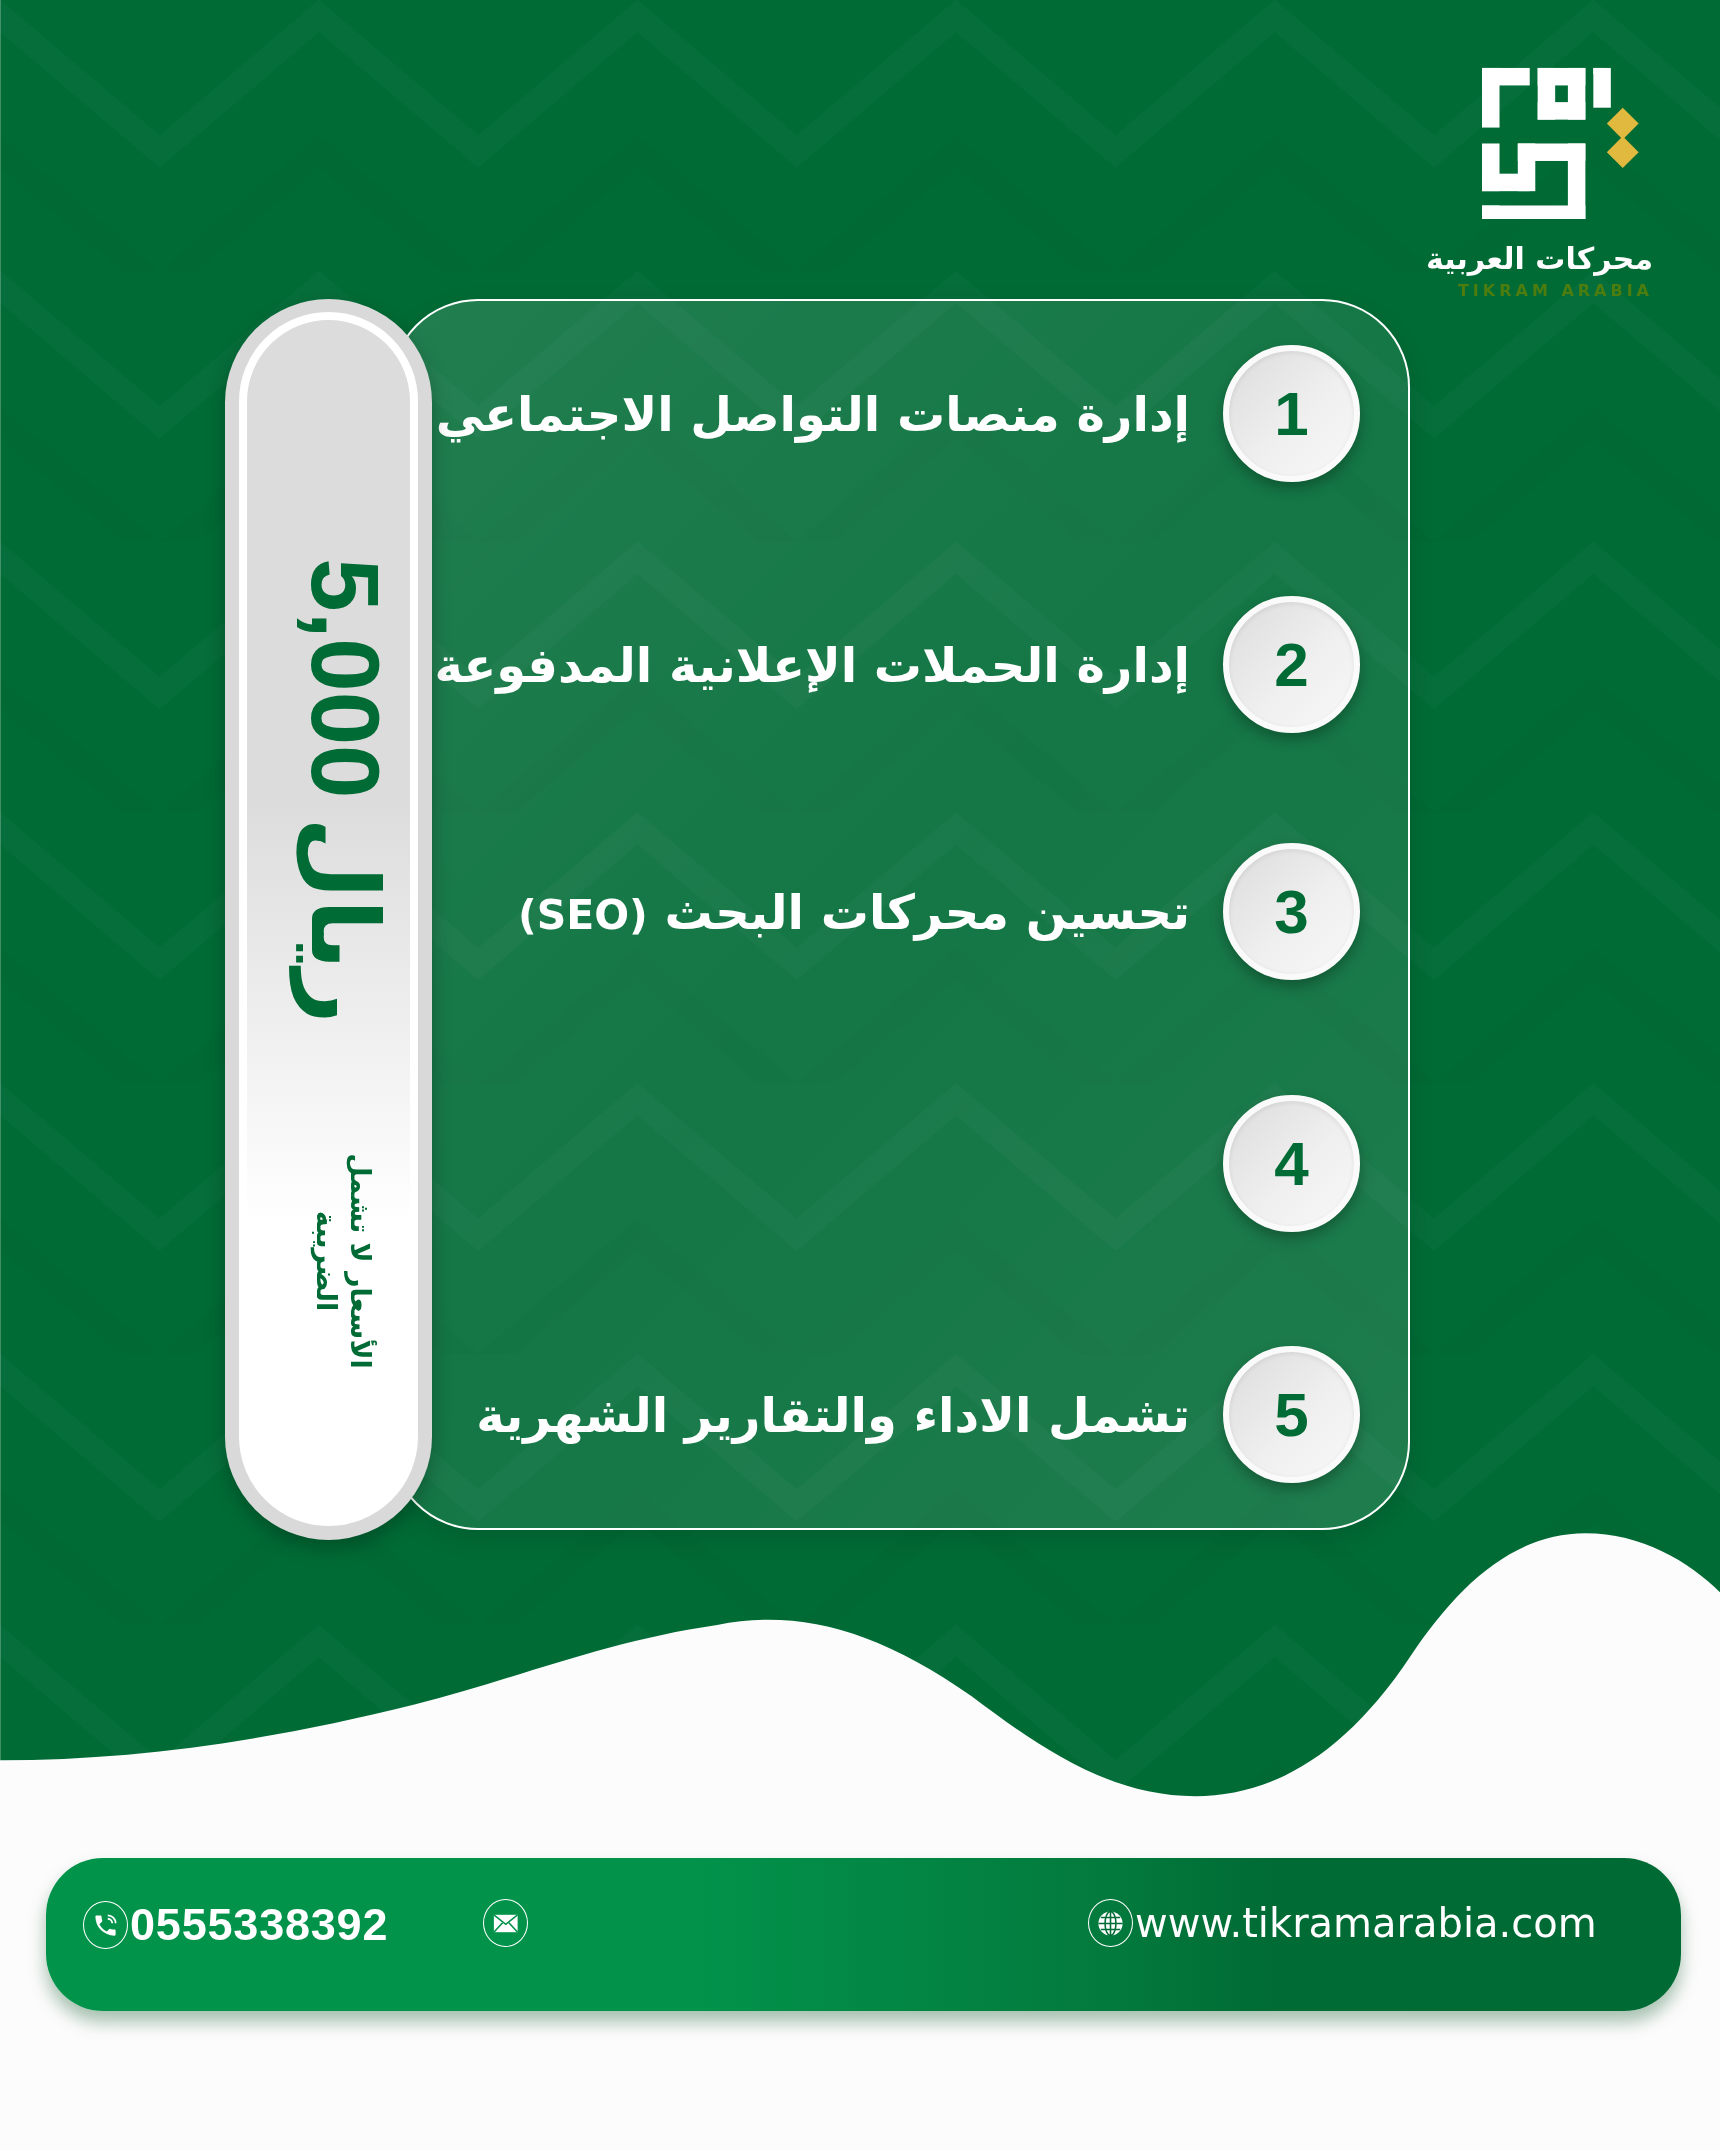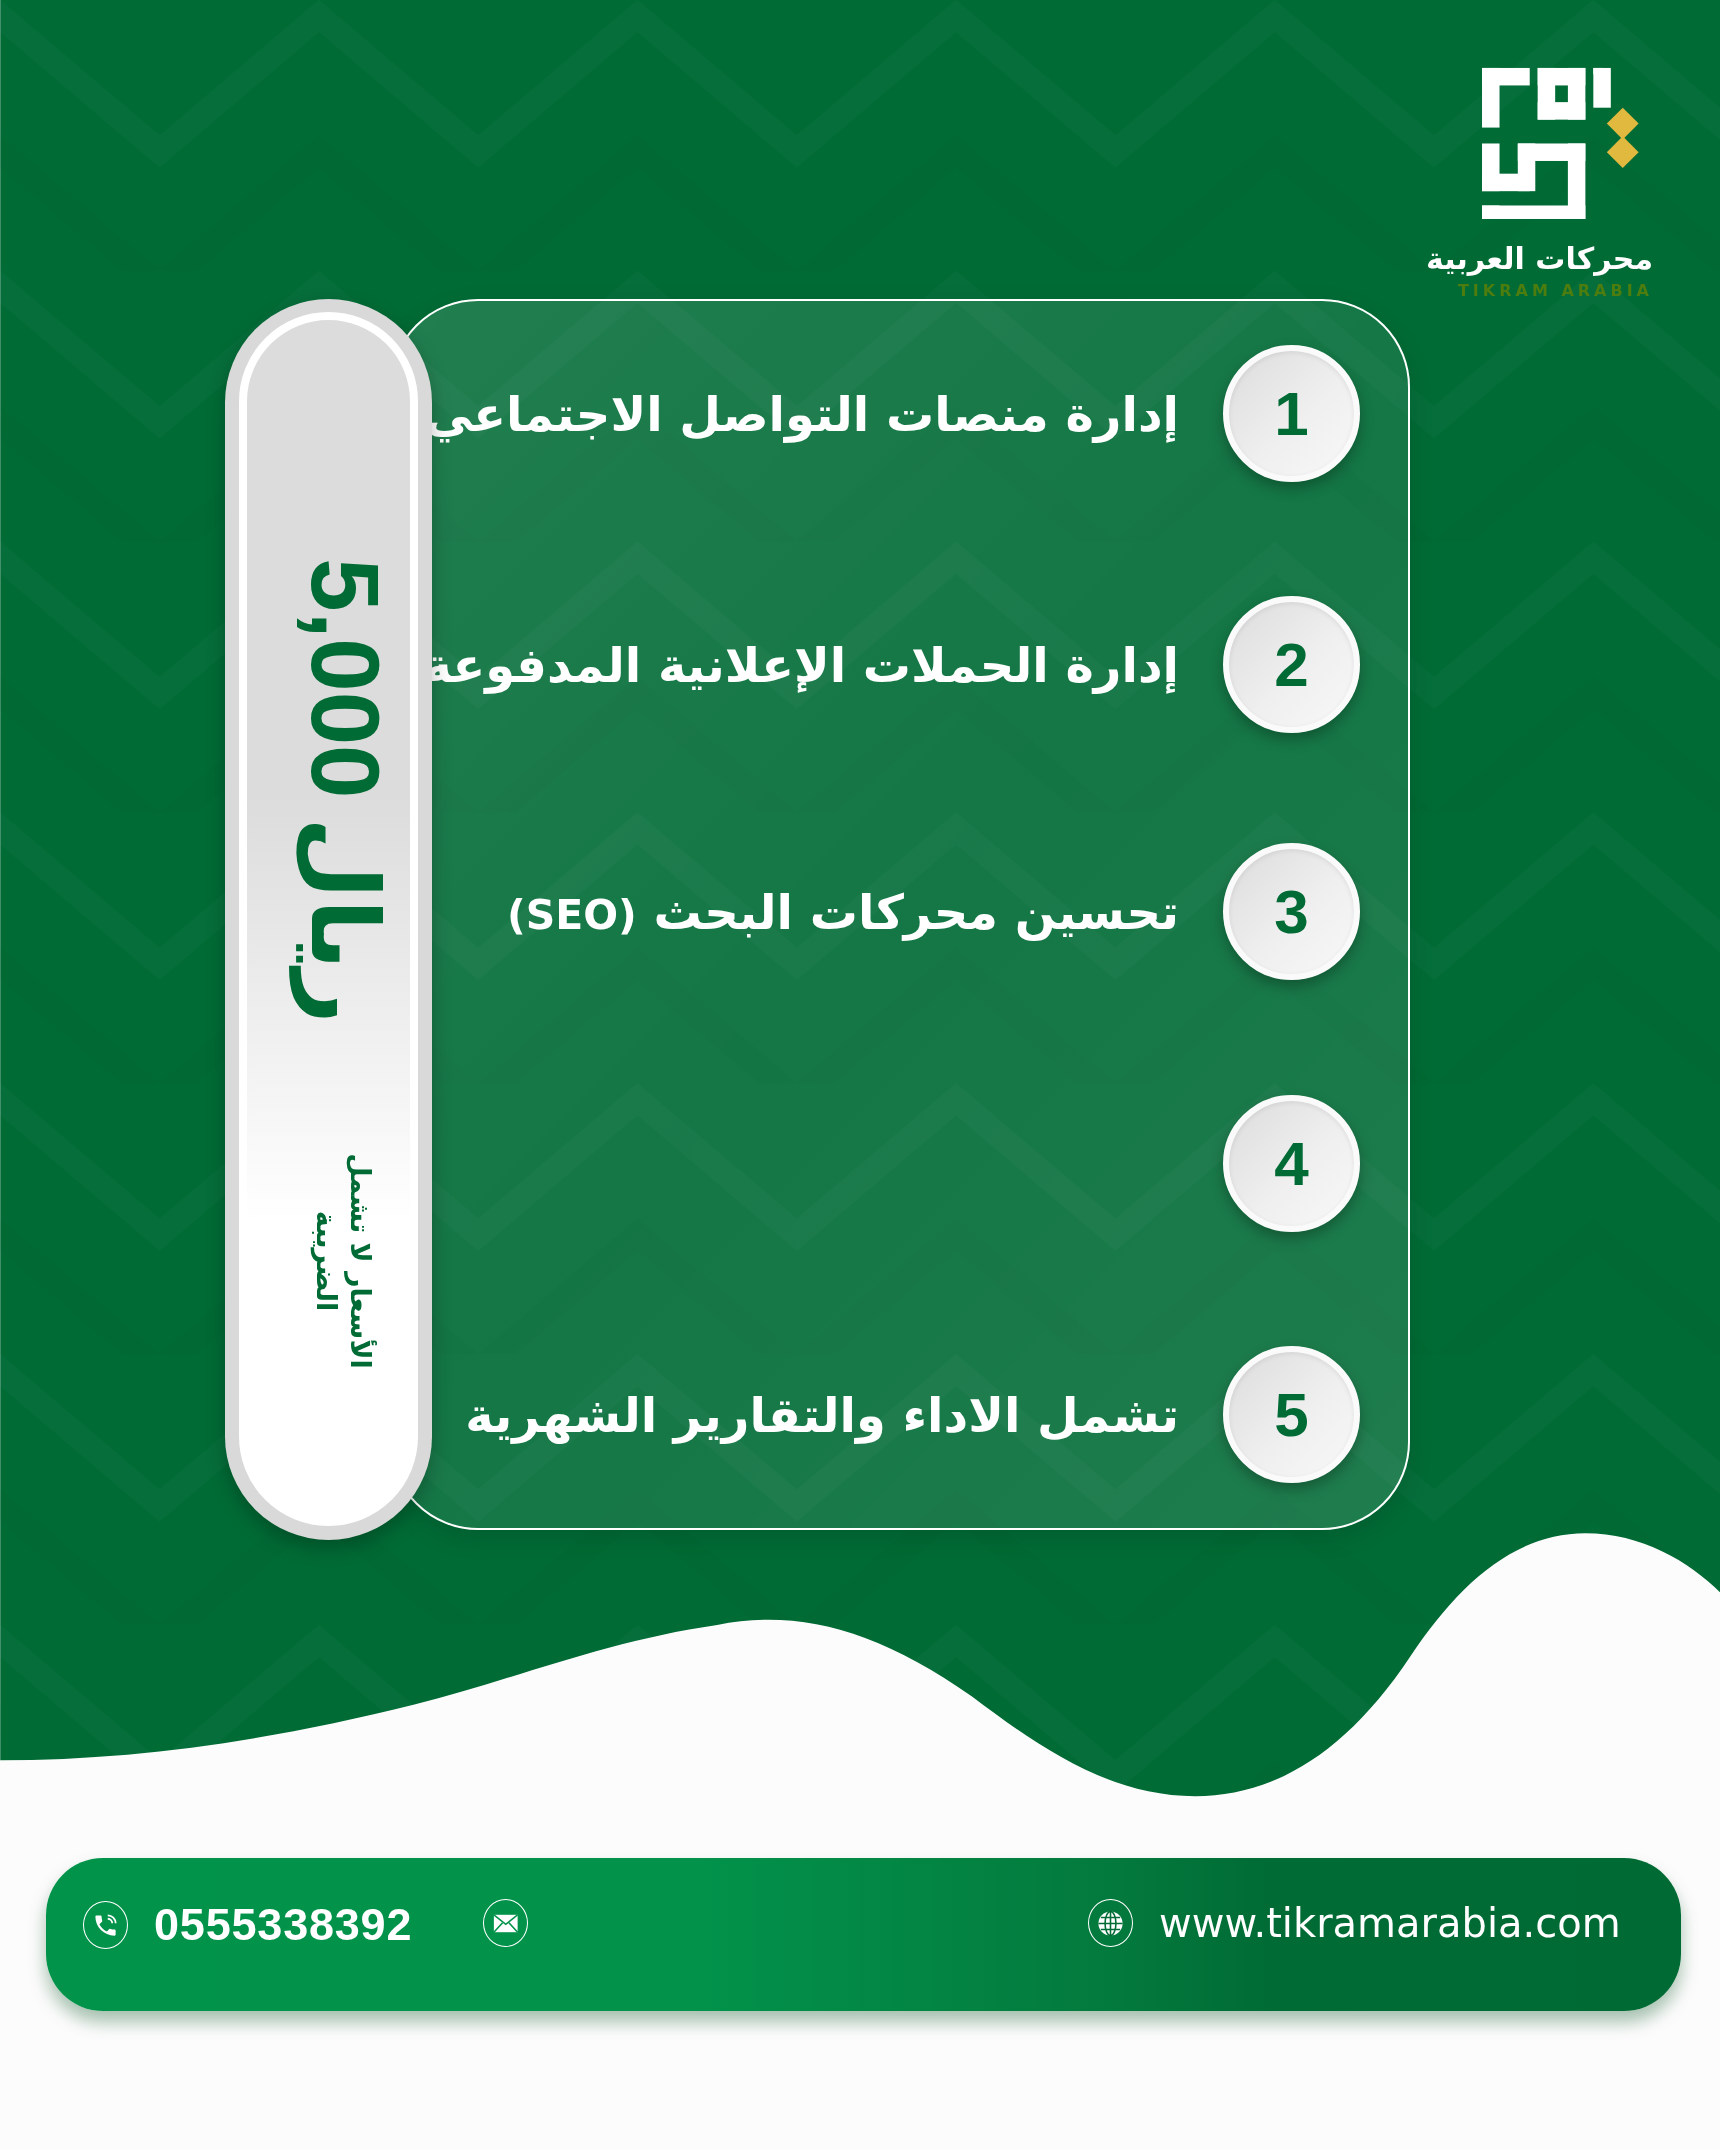--- a/index.html
+++ b/index.html
@@ -46,21 +46,21 @@
       box-shadow: 0 6.4px 14.3px rgba(0,0,0,0.28), inset 0 1.6px 4.8px rgba(0,0,0,0.08);
       display: flex; align-items: center; justify-content: center;
       flex-shrink: 0;
     }
     .badge-num {
       color: #006b35; font-family: "Liberation Sans", sans-serif; font-weight: bold;
       font-size: 62px; line-height: 1;
     }
     .item-label {
       color: #ffffff; font-family: "DejaVu Sans", sans-serif; font-weight: bold;
-      font-size: 48px; direction: rtl; white-space: nowrap; margin-right: 44px;
+      font-size: 48px; direction: rtl; white-space: nowrap; margin-right: 33px;
     }
     .item-label .latin { font-weight: bold; font-size: 41px; }
 
     
     .pill {
       position: absolute; left: 225px; top: 299px; width: 207px; height: 1241px;
       border-radius: 104px; background: #d9d9d9; z-index: 4;
       box-shadow: 0 8px 19px rgba(0,0,0,0.25);
     }
     .pill-inner {
@@ -87,21 +87,21 @@
 
     
     .contact-bar {
       position: absolute; left: 46px; top: 1858px; width: 1635px; height: 153px;
       border-radius: 57px; z-index: 5;
       background: linear-gradient(90deg, #02934b 0%, #02924a 40%, #037a3d 65%, #006b35 75%, #006a34 100%);
       box-shadow: 0 11px 17.5px rgba(0,80,30,0.35);
       display: flex; align-items: center;
     }
     .contact {
-      position: absolute; top: 41px; display: flex; align-items: center; gap: 26px;
+      position: absolute; top: 41px; display: flex; align-items: center; gap: 2px;
       color: #fff; white-space: nowrap;
     }
     .contact .ic {
       width: 45px; height: 48px; border: 1.6px solid #fff; border-radius: 50%;
       display: flex; align-items: center; justify-content: center; box-sizing: border-box;
     }
     .contact-phone { left: 37px; }
     .contact-phone .txt { font-family: "Liberation Sans", sans-serif; font-weight: bold; font-size: 45px; letter-spacing: 0.8px; }
     .contact-email { left: 437px; }
     .contact-email .txt { font-family: "DejaVu Sans", sans-serif; font-size: 40px; }

